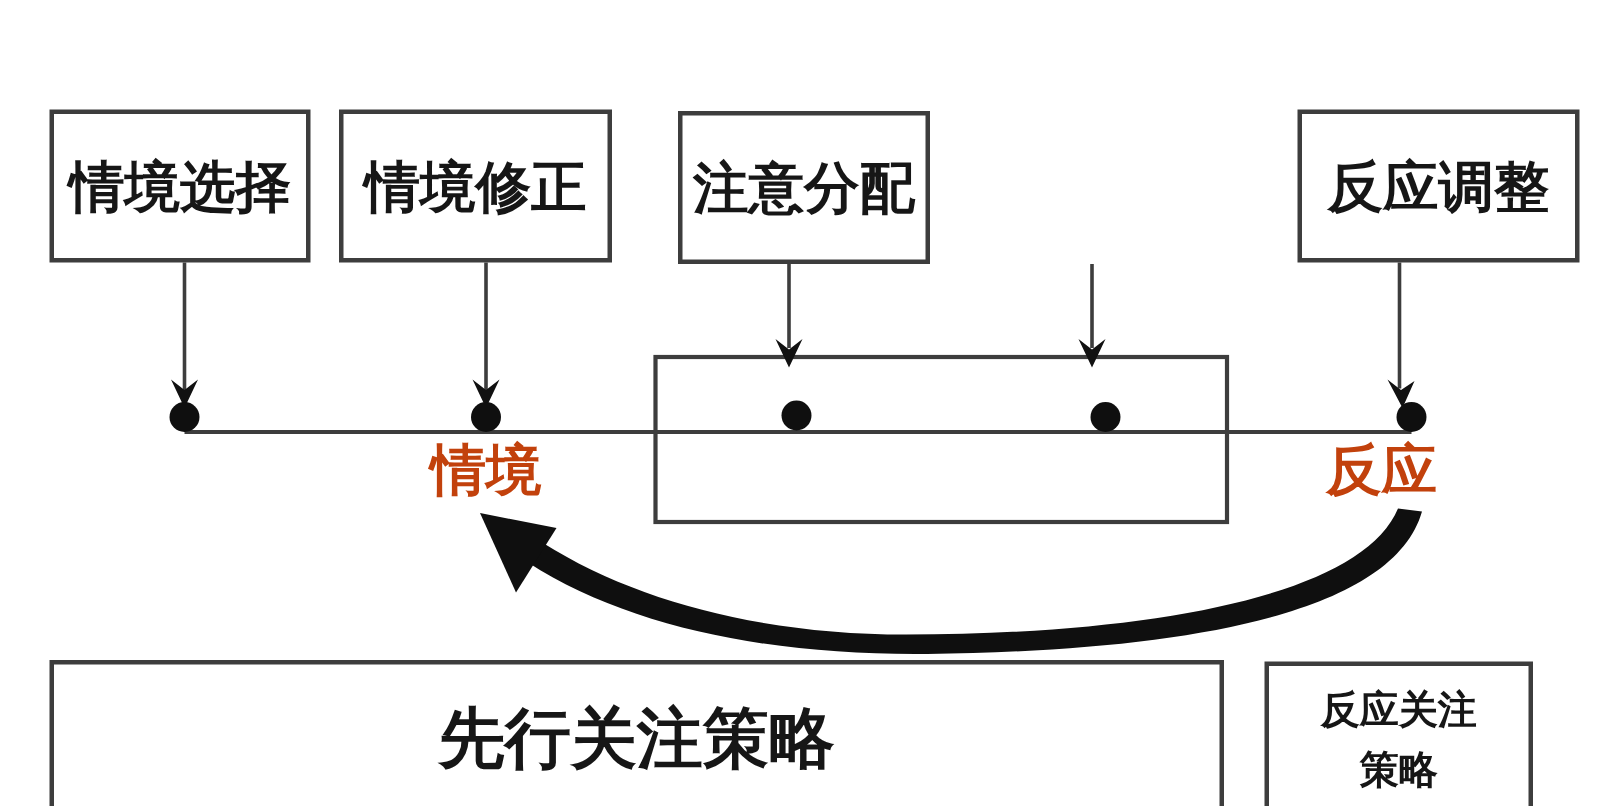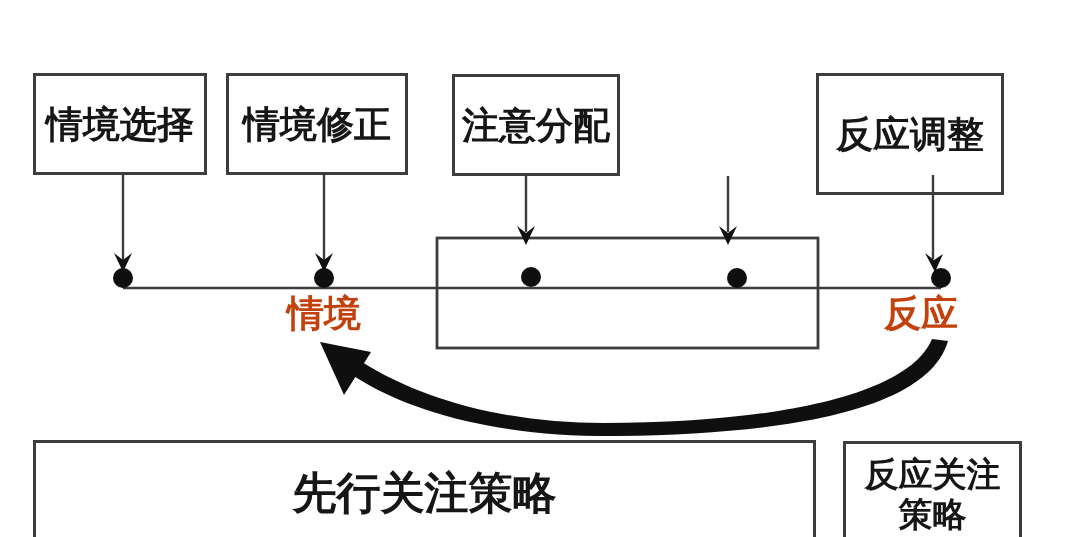--- a/index.html
+++ b/index.html
@@ -45,39 +45,39 @@
   }
   .overlay {
     position: absolute;
     left: 0;
     top: 0;
     width: 1080px;
     height: 537px;
     pointer-events: none;
   }
   .bottom-label-small {
-    font-size: 34px;
+    font-size: 26px;
     line-height: 40px;
   }
 </style>
 </head>
 <body>
 
 <div class="canvas">
 
   <div class="box" style="left:33px; top:42px; width:174px; height:102px;">
     <span class="box-label">情境选择</span>
   </div>
   <div class="box" style="left:226px; top:42px; width:182px; height:102px;">
     <span class="box-label">情境修正</span>
   </div>
   <div class="box" style="left:452px; top:43px; width:168px; height:102px;">
     <span class="box-label">注意分配</span>
   </div>
-  <div class="box" style="left:816px; top:42px; width:188px; height:122px;">
+  <div class="box" style="left:865px; top:42px; width:188px; height:102px;">
     <span class="box-label">反应调整</span>
   </div>
 
   <div class="node-label" style="left:249px;">情境</div>
   <div class="node-label" style="left:846px;">反应</div>
 
   <div class="box" style="left:33px; top:409px; width:783px; height:106px;">
     <span class="box-label" style="font-size:44px;">先行关注策略</span>
   </div>
   <div class="box" style="left:843px; top:410px; width:179px; height:105px;">

